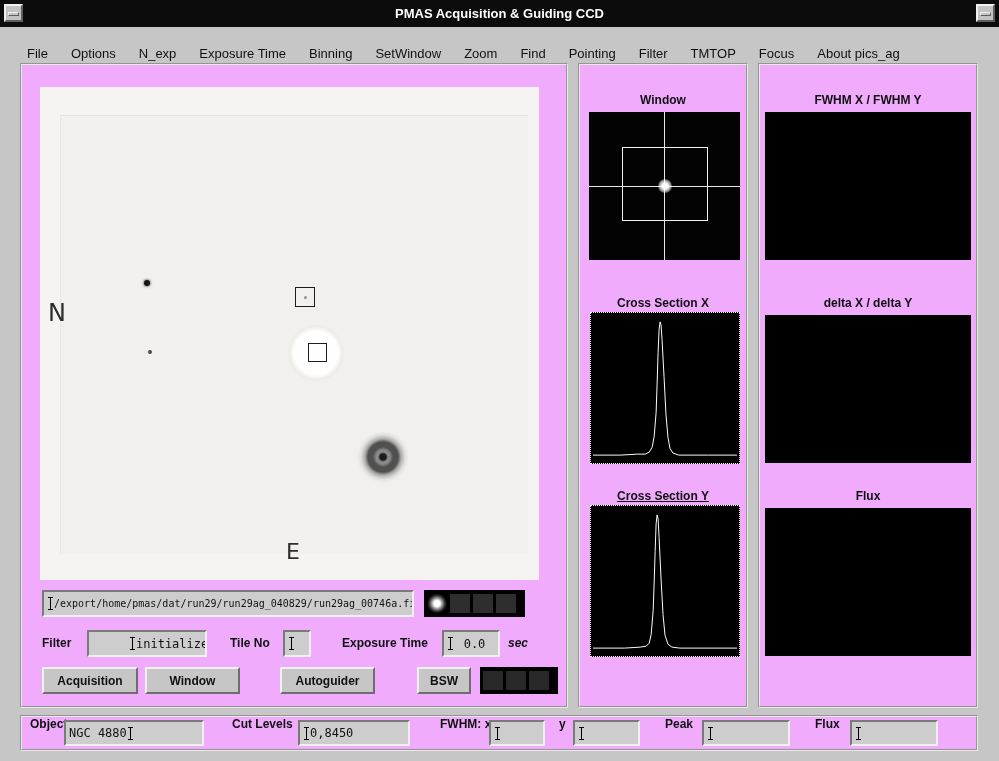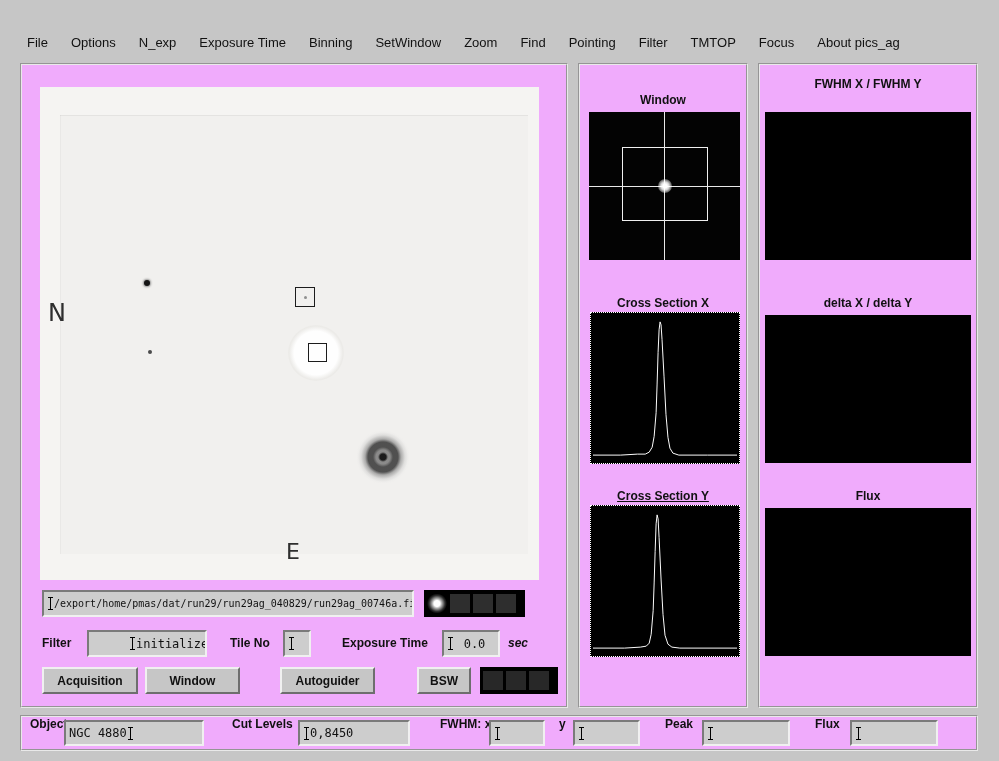--- a/index.html
+++ b/index.html
@@ -11,21 +11,21 @@
   .titlebar { position:absolute; left:0; top:0; width:100%; height:27px; background:#0c0c0c; }
   .tb-title { position:absolute; left:0; right:0; top:0; height:27px; line-height:27px;
               text-align:center; color:#fff; font-weight:bold; font-size:13px; }
   .tb-btn { position:absolute; top:4px; width:19px; height:18px; background:#c2c2c2;
             border:2px solid; border-color:#f0f0f0 #5f5f5f #5f5f5f #f0f0f0; }
   .tb-btn.l { left:4px; } .tb-btn.r { right:4px; }
   .tb-dash { position:absolute; left:2px; right:2px; top:6px; height:4px; background:#c2c2c2;
              border:1px solid; border-color:#f0f0f0 #5f5f5f #5f5f5f #f0f0f0; }
 
   
-  .menubar { position:absolute; top:27px; left:0; width:100%; height:30px; background:#c6c6c6;
+  .menubar { position:absolute; top:38px; left:0; width:100%; height:30px; background:#c6c6c6;
              display:flex; align-items:center; gap:23px; padding:0 0 0 27px; font-size:13px; }
   .mi { white-space:nowrap; cursor:default; }
 
   
   .panel { position:absolute; background:#f0abfc; border:2px groove #e9e9e9; }
   #left-panel  { left:20px;  top:63px; width:548px; height:645px; }
   #mid-panel   { left:578px; top:63px; width:170px; height:645px; }
   #right-panel { left:758px; top:63px; width:220px; height:645px; }
   #status-bar  { left:20px;  top:715px; width:958px; height:36px; }
 
@@ -100,39 +100,48 @@
   .winrect { position:absolute; left:33px; top:35px; width:86px; height:74px; border:1px solid #f0f0f0; }
   .wstar { position:absolute; left:69px; top:67px; width:14px; height:14px; border-radius:50%;
            background:radial-gradient(circle,#fff 0 2px, rgba(255,255,255,.85) 4px,
            rgba(255,255,255,.3) 7px, transparent 9px); }
   #csx-title { top:231px; }  #csy-title { top:424px;text-decoration:underline; }
   .plot { position:absolute; left:10px; width:150px; height:152px; background:#000; border:1px dotted #fff; }
   #plot-x { top:247px; } #plot-y { top:440px; }
   .plot svg { display:block; width:100%; height:100%; }
 
   
-  #fwhm-title { top:12px; } #delta-title { top:231px;text-align:center; } #flux-title { top:424px; }
+  #fwhm-title { top:28px; } #delta-title { top:231px;text-align:center; } #flux-title { top:424px; }
   .blackrect { position:absolute; left:5px; width:206px; height:148px; background:#000; }
   #rect-fwhm { top:47px; } #rect-delta { top:250px; } #rect-flux { top:443px; }
 
   
   .sb-lbl { position:absolute; top:0; height:32px; line-height:32px;
             font:bold 12px "Liberation Sans",sans-serif; }
   #obj-label   { left:8px; }   #obj-field   { left:42px;  top:3px; width:140px; }
   #cut-label   { left:210px; } #cut-field   { left:276px; top:3px; width:112px; }
   #fwhm-label  { left:418px; } #fwhmx-field { left:467px; top:3px; width:56px; }
   #y-label     { left:537px; } #fwhmy-field { left:551px; top:3px; width:67px; }
   #peak-label  { left:643px; } #peak-field  { left:680px; top:3px; width:88px; }
   #fluxl-label { left:793px; } #fluxb-field { left:828px; top:3px; width:88px; }
 </style>
 </head>
 <body>
 
 <div id="app">
 
+  <div class="titlebar">
+    <div class="tb-btn l">
+        <div class="tb-dash"></div>
+      </div>
+    <div class="tb-title">PMAS Acquisition &amp; Guiding CCD</div>
+    <div class="tb-btn r">
+        <div class="tb-dash"></div>
+      </div>
+  </div>
 
   <div class="menubar">
     <span class="mi">File</span>
     <span class="mi">Options</span>
     <span class="mi">N_exp</span>
     <span class="mi">Exposure Time</span>
     <span class="mi">Binning</span>
     <span class="mi">SetWindow</span>
     <span class="mi">Zoom</span>
     <span class="mi">Find</span>

